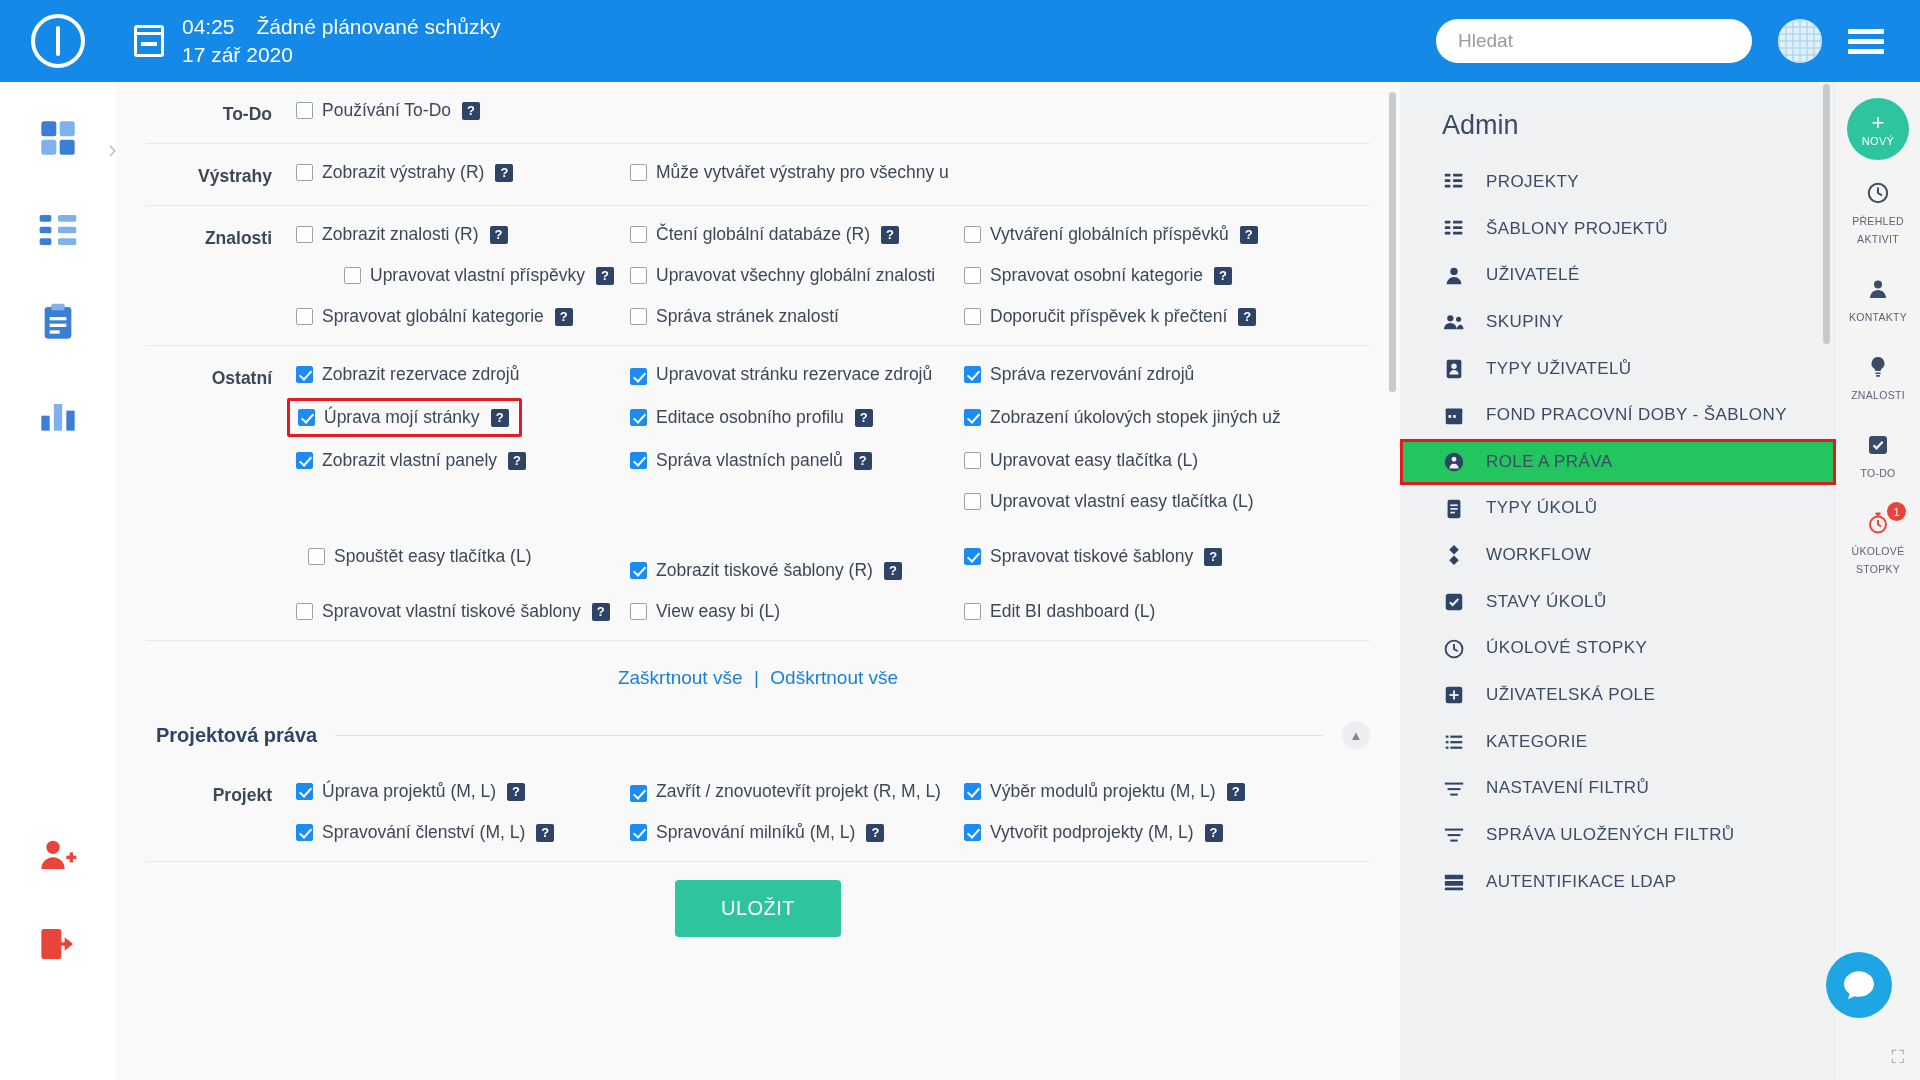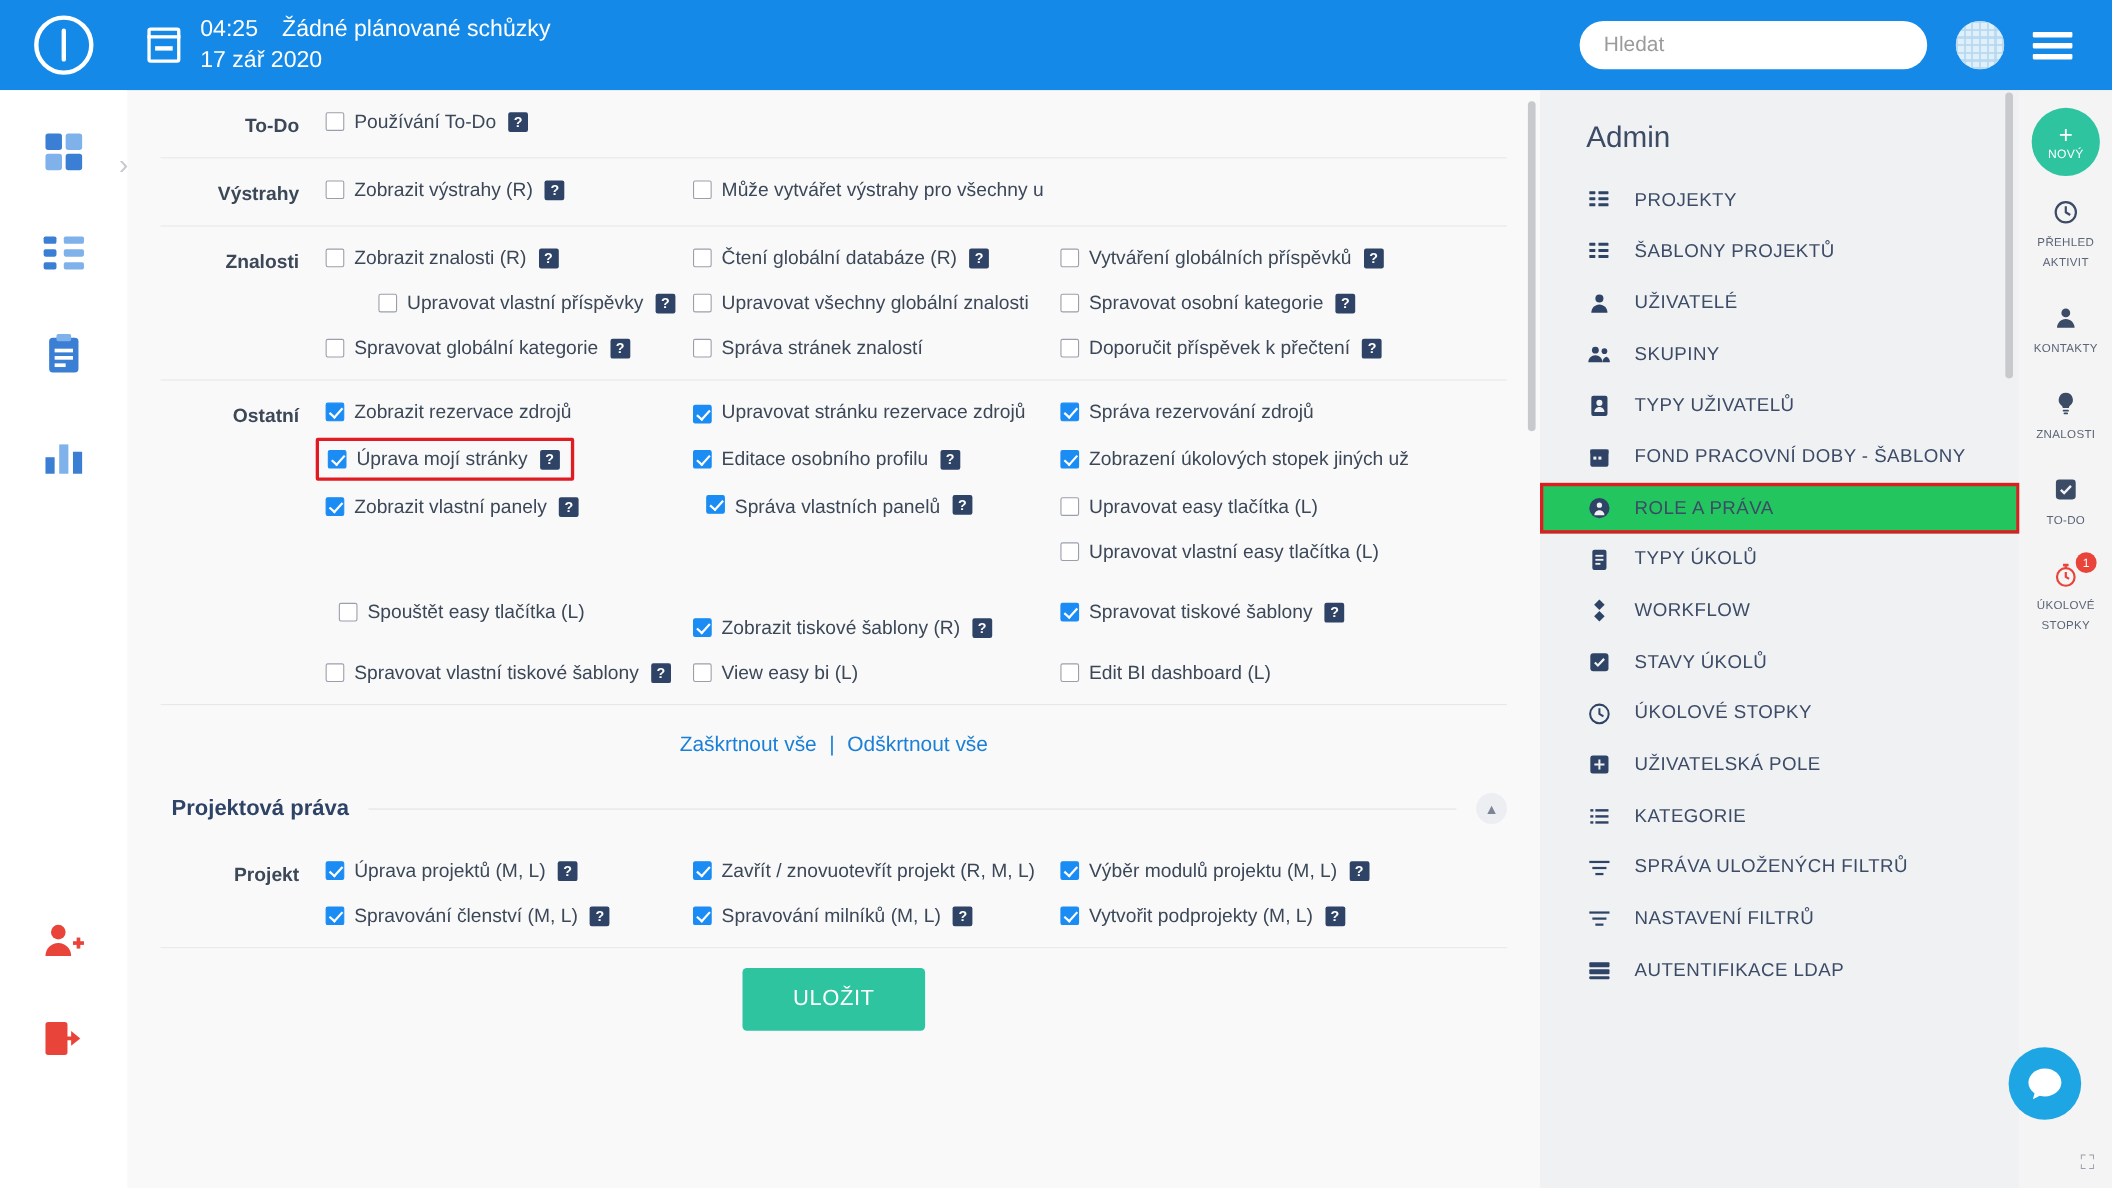--- a/index.html
+++ b/index.html
@@ -451,21 +451,21 @@
             </div>
             <div class="perm-line">
               <div class="cell">
                 <div style="display: inline-flex; align-items: center;">
                   <span class="cb checked"></span>
                   <span class="cb-label">Zobrazit vlastní panely</span>
                   <span class="help">?</span>
                 </div>
               </div>
               <div class="cell">
-                <div style="display: inline-flex; align-items: flex-start; margin-left: 12px;">
+                <div style="display: inline-flex; align-items: center;">
                   <span class="cb checked"></span>
                   <span class="cb-label">Správa vlastních panelů</span>
                   <span class="help">?</span>
                 </div>
               </div>
               <div class="cell">
                 <div style="display: inline-flex; align-items: center;">
                   <span class="cb"></span>
                   <span class="cb-label">Upravovat easy tlačítka (L)</span>
                 </div>
@@ -546,21 +546,21 @@
           <div class="perm-cols">
             <div class="perm-line">
               <div class="cell">
                 <div style="display: inline-flex; align-items: center;">
                   <span class="cb checked"></span>
                   <span class="cb-label">Úprava projektů (M, L)</span>
                   <span class="help">?</span>
                 </div>
               </div>
               <div class="cell">
-                <div style="display: inline-flex; align-items: center;">
+                <div style="display: inline-flex; align-items: flex-end;">
                   <span class="cb checked"></span>
                   <span class="cb-label">Zavřít / znovuotevřít projekt (R, M, L)</span>
                 </div>
               </div>
               <div class="cell">
                 <div style="display: inline-flex; align-items: center;">
                   <span class="cb checked"></span>
                   <span class="cb-label">Výběr modulů projektu (M, L)</span>
                   <span class="help">?</span>
                 </div>
@@ -742,31 +742,31 @@
         <span class="ai-label">KATEGORIE</span>
       </div>
       <div class="admin-item">
         <span class="ai-icon">
           <svg viewBox="0 0 24 24">
             <rect x="2" y="5" width="20" height="2.2"></rect>
             <rect x="5" y="11" width="14" height="2.2"></rect>
             <rect x="8" y="17" width="8" height="2.2"></rect>
           </svg>
         </span>
-        <span class="ai-label">SPRÁVA ULOŽENÝCH FILTRŮ</span>
+        <span class="ai-label">NASTAVENÍ FILTRŮ</span>
       </div>
       <div class="admin-item">
         <span class="ai-icon">
           <svg viewBox="0 0 24 24">
             <rect x="2" y="5" width="20" height="2.2"></rect>
             <rect x="5" y="11" width="14" height="2.2"></rect>
             <rect x="8" y="17" width="8" height="2.2"></rect>
           </svg>
         </span>
-        <span class="ai-label">NASTAVENÍ FILTRŮ</span>
+        <span class="ai-label">SPRÁVA ULOŽENÝCH FILTRŮ</span>
       </div>
       <div class="admin-item">
         <span class="ai-icon">
           <svg viewBox="0 0 24 24">
             <rect x="2" y="4" width="20" height="5" rx="1"></rect>
             <rect x="2" y="11" width="20" height="5" rx="1"></rect>
             <rect x="2" y="18" width="20" height="3" rx="1"></rect>
           </svg>
         </span>
         <span class="ai-label">AUTENTIFIKACE LDAP</span>

